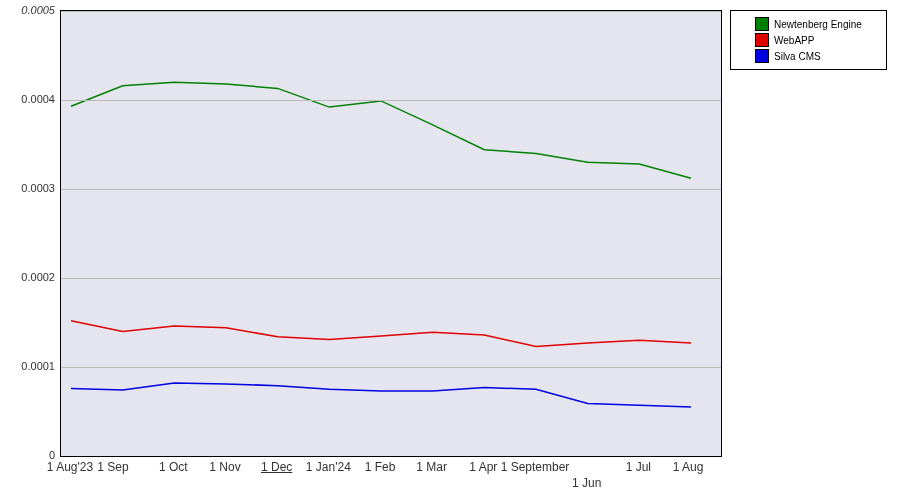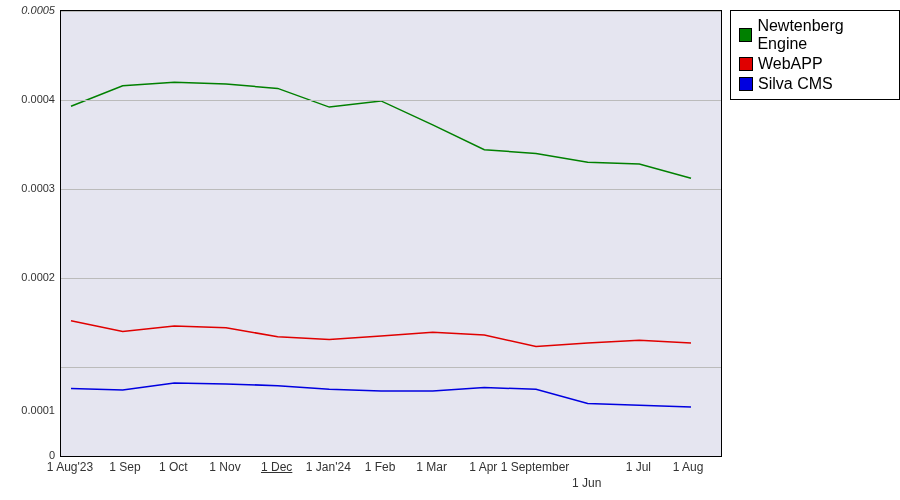--- a/index.html
+++ b/index.html
@@ -59,22 +59,22 @@
     text-align: center;
     font-size: 13px;
     color: #333;
   }
   .legend {
     position: absolute;
     left: 730px;
     top: 10px;
     border: 1px solid #000;
     background: #fff;
-    padding: 4px 8px;
-    font-size: 16px;
+    padding: 4px 24px;
+    font-size: 10px;
   }
   .legend-item {
     display: flex;
     align-items: center;
     gap: 5px;
     margin: 2px 0;
   }
   .legend-swatch {
     width: 12px;
     height: 12px;
@@ -122,27 +122,27 @@
         <span>WebAPP</span>
       </div>
       <div class="legend-item">
         <span class="legend-swatch" style="background: rgb(0, 0, 224);"></span>
         <span>Silva CMS</span>
       </div>
     </div>
 
 
 <div class="y-tick" style="top: 455px;">0</div>
-    <div class="y-tick" style="top: 366px; margin-top: 44px;">0.0001</div>
+    <div class="y-tick" style="top: 366px;">0.0001</div>
     <div class="y-tick" style="top: 277px;">0.0002</div>
     <div class="y-tick" style="top: 188px;">0.0003</div>
     <div class="y-tick" style="top: 99px;">0.0004</div>
     <div class="y-tick" style="top: 10px; font-style: italic;">0.0005</div>
     <div class="x-tick" style="left: 70px;">1 Aug'23</div>
-    <div class="x-tick" style="left: 125px;">1 Sep</div>
+    <div class="x-tick" style="left: 113px;">1 Sep</div>
     <div class="x-tick" style="left: 173.333px;">1 Oct</div>
     <div class="x-tick" style="left: 225px;">1 Nov</div>
     <div class="x-tick" style="left: 276.667px; text-decoration: underline;">1 Dec</div>
     <div class="x-tick" style="left: 328.333px;">1 Jan'24</div>
     <div class="x-tick" style="left: 380px;">1 Feb</div>
     <div class="x-tick" style="left: 431.667px;">1 Mar</div>
     <div class="x-tick" style="left: 483.333px;">1 Apr</div>
     <div class="x-tick" style="left: 535px;">1 September</div>
     <div class="x-tick" style="left: 586.667px; margin-top: 16px;">1 Jun</div>
     <div class="x-tick" style="left: 638.333px;">1 Jul</div>

